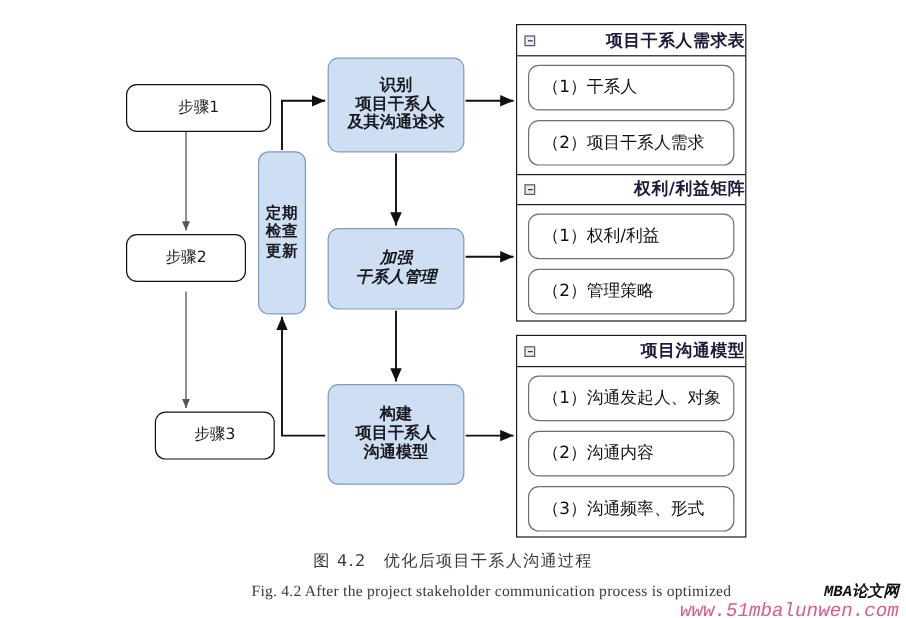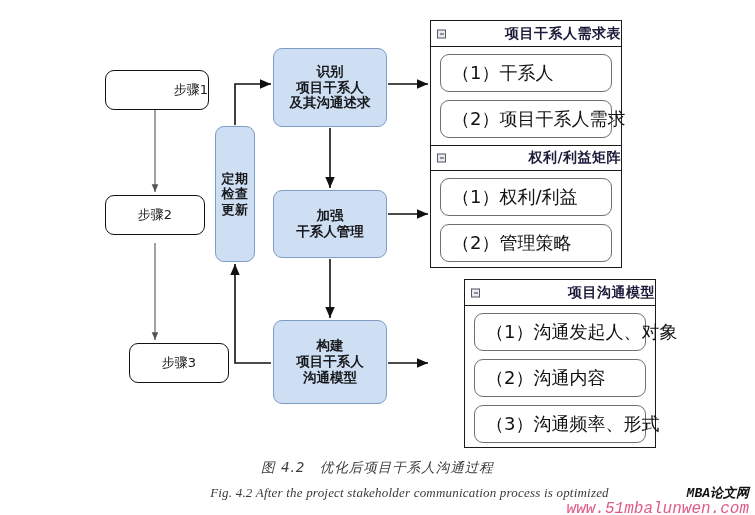--- a/index.html
+++ b/index.html
@@ -114,41 +114,40 @@
   }
   .sub-item {
     box-sizing: border-box;
     border: 1.1px solid #6f6f6f;
     border-radius: 9px;
     background: #ffffff;
     height: 38px;
     display: flex;
     align-items: center;
     padding-left: 11px;
-    font-size: 18px;
+    font-size: 14px;
     color: #111111;
     font-family: "DejaVu Sans", sans-serif;
     white-space: nowrap;
   }
 
   
   #wires {
     position: absolute;
     left: 0; top: 0;
     width: 755px; height: 515px;
     pointer-events: none;
   }
 
   
   .caption {
     position: absolute;
     width: 755px;
     text-align: center;
     color: #3a3a3a;
-    font-style: italic;
   }
   .caption-cn {
     top: 459px;
     font-size: 13.5px;
     font-family: "DejaVu Sans", sans-serif;
     letter-spacing: 1px;
   }
   .caption-en {
     top: 485px;
     font-size: 13px;
@@ -204,42 +203,42 @@
 
     <line x1="388" y1="84" x2="428" y2="84" stroke="#111111" stroke-width="1.6" marker-end="url(#arrowBlack)"></line>
 
     <line x1="388" y1="214" x2="428" y2="214" stroke="#111111" stroke-width="1.6" marker-end="url(#arrowBlack)"></line>
 
     <line x1="388" y1="363" x2="428" y2="363" stroke="#111111" stroke-width="1.6" marker-end="url(#arrowBlack)"></line>
 
     <path d="M271,363 L235,363 L235,264" fill="none" stroke="#111111" stroke-width="1.6" marker-end="url(#arrowBlack)"></path>
   </svg>
 
-  <div class="node step-box" style="left:105px; top:70px; width:104px; height:40px;justify-content:flex-end;">
+  <div class="node step-box" style="left:105px; top:70px; width:121px; height:40px;">
     <span>步骤1</span>
   </div>
   <div class="node step-box" style="left:105px; top:195px; width:100px; height:40px;">
     <span>步骤2</span>
   </div>
   <div class="node step-box" style="left:105px; top:343px; width:100px; height:40px;margin-left:24px;">
     <span>步骤3</span>
   </div>
 
   <div class="node proc-box vertical" style="left:215px; top:126px; width:40px; height:136px;">
     <span>定期
 检查
 更新</span>
   </div>
 
   <div class="node proc-box" style="left:273px; top:48px; width:114px; height:79px;">
     <span>识别
 项目干系人
 及其沟通述求</span>
   </div>
-  <div class="node proc-box" style="left:273px; top:190px; width:114px; height:68px;">
+  <div class="node proc-box" style="left:273px; top:190px; width:114px; height:68px;font-style:italic;">
     <span>加强
 干系人管理</span>
   </div>
   <div class="node proc-box" style="left:273px; top:320px; width:114px; height:84px;">
     <span>构建
 项目干系人
 沟通模型</span>
   </div>
 
   <div class="group-panel" style="left:430px; top:20px; width:192px; height:248px;">
@@ -264,21 +263,21 @@
     <div class="group-body">
       <div class="sub-item">
         <span>（1）权利/利益</span>
       </div>
       <div class="sub-item">
         <span>（2）管理策略</span>
       </div>
     </div>
   </div>
 
-  <div class="group-panel" style="left:430px; top:279px; width:192px; height:169px;margin-left:34px;">
+  <div class="group-panel" style="left:430px; top:279px; width:192px; height:169px;">
     <div class="group-header">
       <span class="collapse-icon"></span>
       <span class="group-title">项目沟通模型</span>
     </div>
     <div class="group-body">
       <div class="sub-item">
         <span>（1）沟通发起人、对象</span>
       </div>
       <div class="sub-item">
         <span>（2）沟通内容</span>

